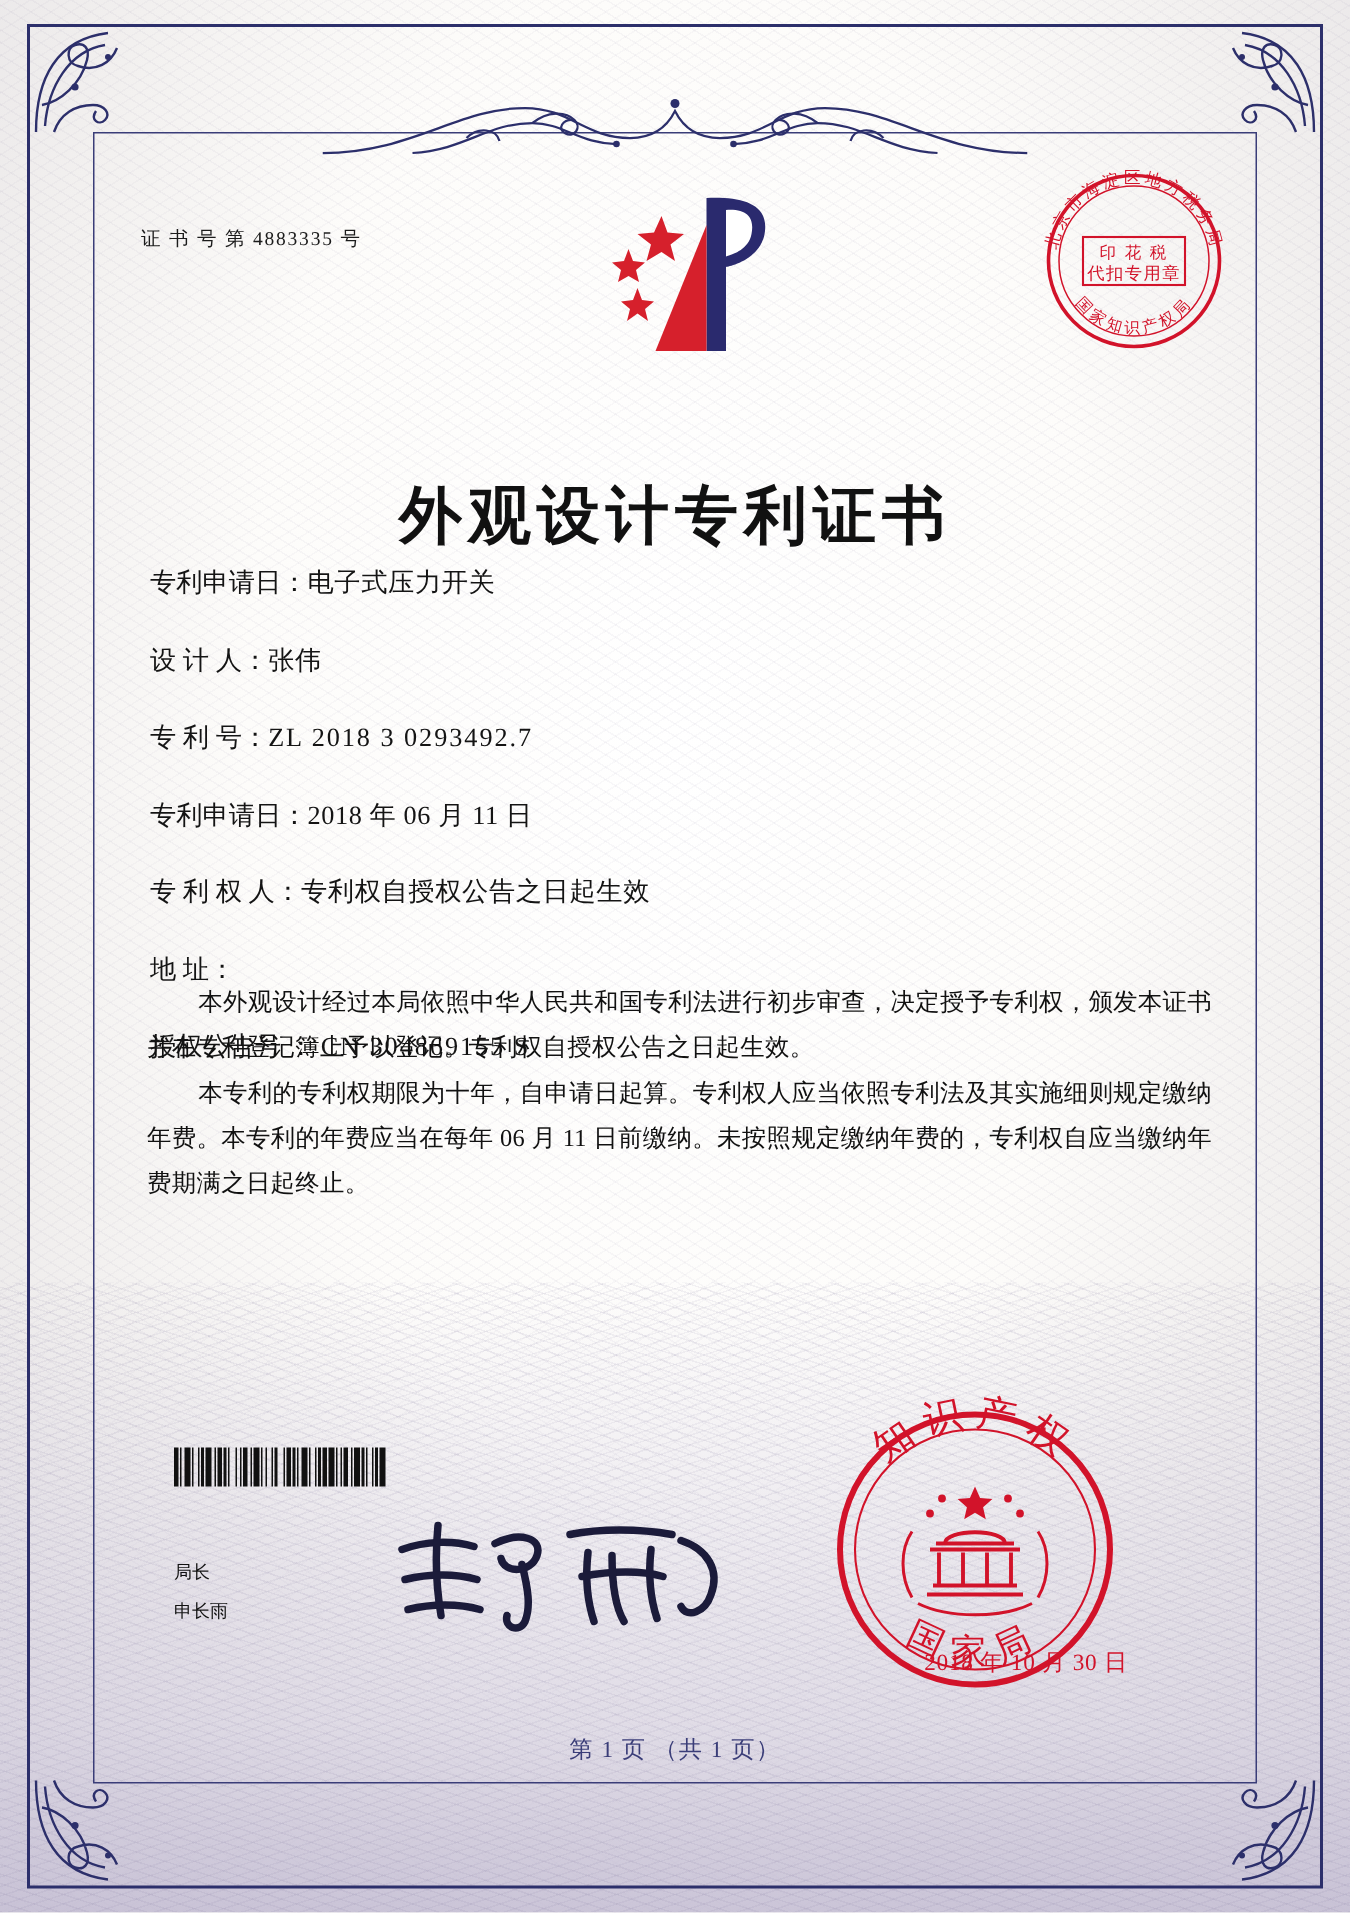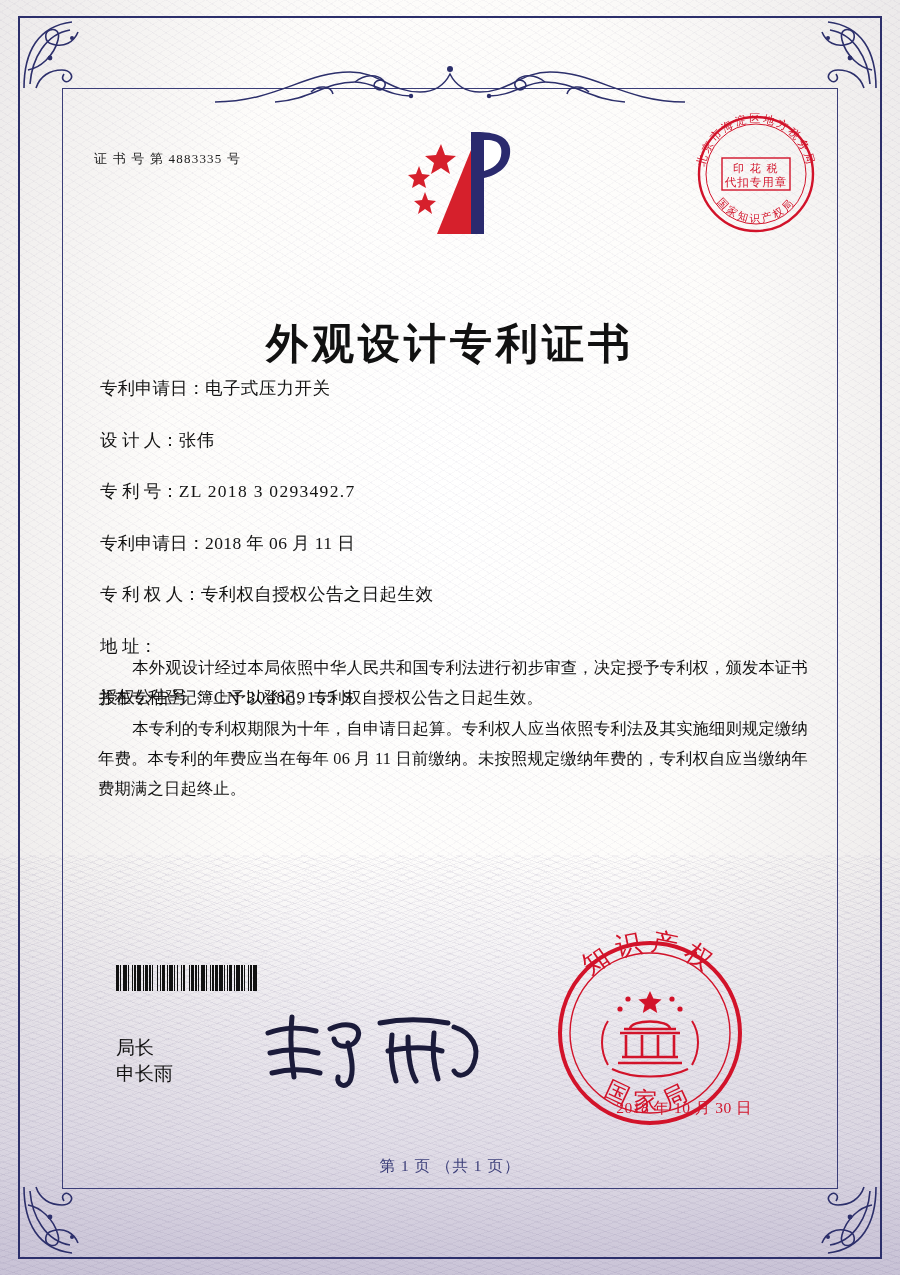--- a/index.html
+++ b/index.html
@@ -114,21 +114,21 @@
   .barcode {
     position: absolute; left: 54px; bottom: 198px;
     width: 240px; height: 26px;
     display: flex; align-items: stretch; gap: 0;
   }
   .barcode span { display: block; height: 100%; background: #111; }
 
   
   .sig-block {
     position: absolute; left: 54px; bottom: 102px;
-    font-size: 19px; line-height: 26px; color: #111;
+    font-size: 12px; line-height: 26px; color: #111;
   }
   .sig-hand {
     position: absolute; left: 196px; bottom: 96px;
     width: 230px; height: 86px;
   }
   .sig-hand svg { width: 100%; height: 100%; display: block; }
 
   
   .seal {
     position: absolute; right: 84px; bottom: 52px;

